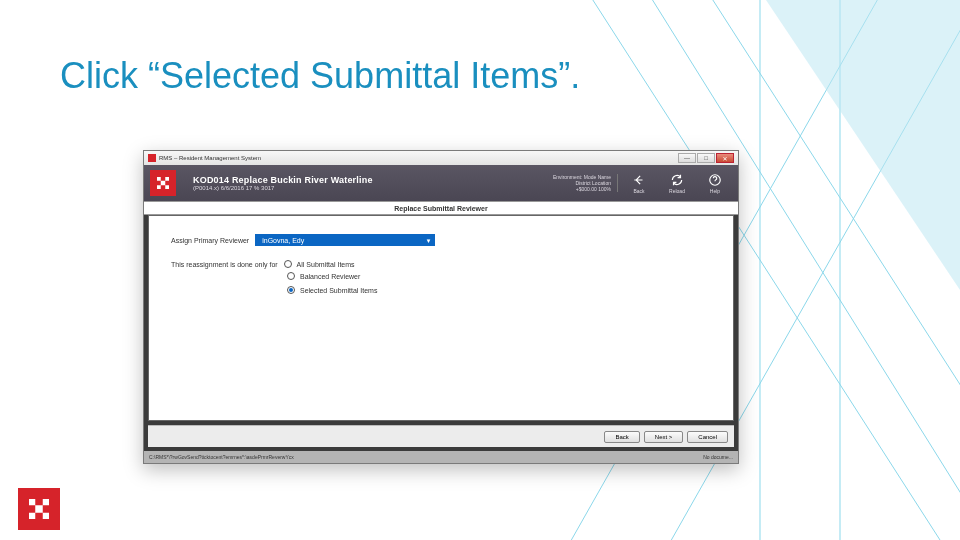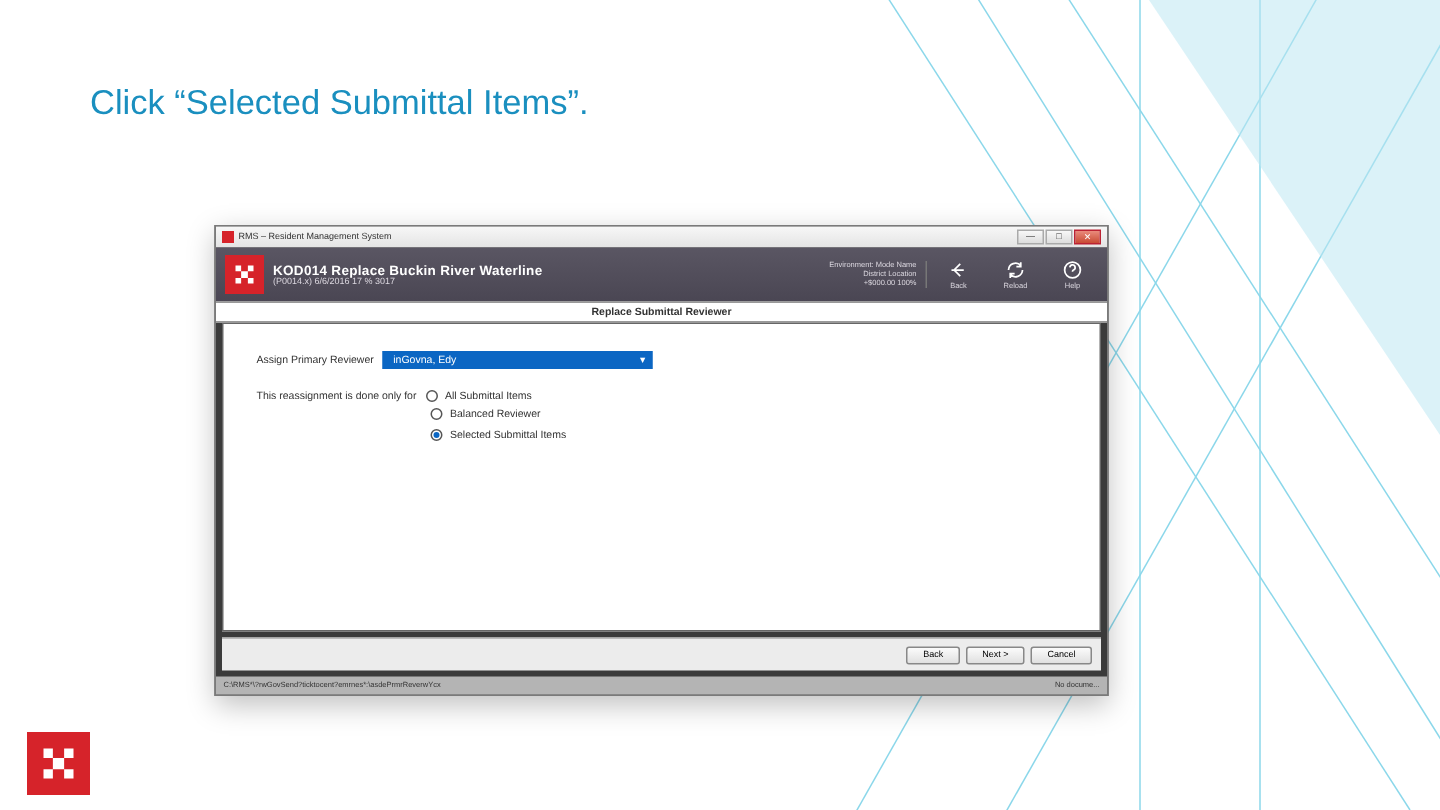--- a/index.html
+++ b/index.html
@@ -5,21 +5,21 @@
   * { box-sizing: border-box; margin: 0; padding: 0; }
   html, body { width: 960px; height: 540px; overflow: hidden; font-family: "Segoe UI", Arial, sans-serif; }
   .slide {
     position: relative; width: 960px; height: 540px; background: #fff;
   }
   .bg-lines {
     position: absolute; inset: 0; pointer-events: none;
   }
   .slide-title {
     position: absolute; left: 60px; top: 55px;
-    font-size: 23px; font-weight: 400; color: #1a8fbf;
+    font-size: 36px; font-weight: 400; color: #1a8fbf;
     font-family: "Trebuchet MS", "Segoe UI", sans-serif;
   }
   .corner-logo {
     position: absolute; left: 18px; bottom: 10px; width: 42px; height: 42px;
     background: #d6232a; display: flex; align-items: center; justify-content: center;
   }
   .corner-logo svg { width: 30px; height: 30px; }
   .app-window {
     position: absolute; left: 143px; top: 150px; width: 596px; height: 314px;
     background: #3b3b3b; border: 1px solid #7a7a7a; box-shadow: 0 6px 18px rgba(0,0,0,0.25);
@@ -30,21 +30,21 @@
     display: flex; align-items: center; justify-content: space-between;
     padding: 0 4px; font-size: 6px; color: #333;
   }
   .win-title-left { display: flex; align-items: center; gap: 3px; }
   .tiny-icon { width: 8px; height: 8px; background: #d6232a; }
   .win-controls { display: flex; gap: 1px; }
   .win-btn { width: 18px; height: 10px; border: 1px solid #aaa; background: linear-gradient(#f8f8f8,#ddd); font-size: 6px; display:flex;align-items:center;justify-content:center;}
   .win-btn.close { background: linear-gradient(#e98b7c,#c94a34); color:#fff; border-color:#b23;}
   .app-header {
     height: 36px; background: linear-gradient(#5a5663,#4a4653);
-    display: flex; align-items: center; padding: 0 6px; gap: 6px; color:#fff;
+    display: flex; align-items: center; padding: 0 6px; gap: 17px; color:#fff;
   }
   .usace-badge { width: 26px; height: 26px; background:#d6232a; display:flex;align-items:center;justify-content:center;}
   .usace-badge svg{width:18px;height:18px;}
   .hdr-text { flex: 1; }
   .hdr-title { font-size: 9px; font-weight: 700; letter-spacing: .2px;}
   .hdr-sub { font-size: 6px; color:#dcd8e0;}
   .hdr-right { display:flex; align-items:center; gap:4px;}
   .env-box { text-align:right; font-size:5px; line-height:1.2; color:#dcd8e0; border-right:1px solid #777; padding-right:6px;}
   .toolbtn { width:34px; display:flex; flex-direction:column; align-items:center; gap:1px; font-size:5px; color:#dcd8e0;}
   .toolbtn svg{width:14px;height:14px;stroke:#fff;fill:none;stroke-width:2;}

